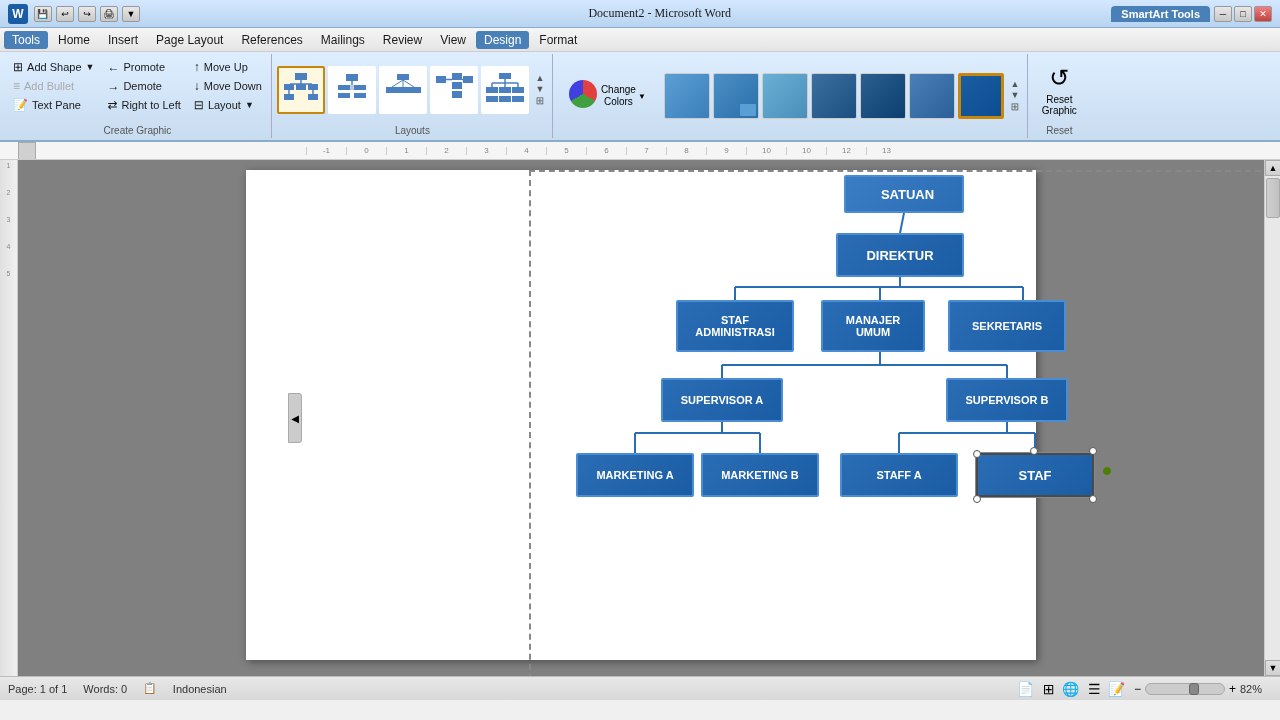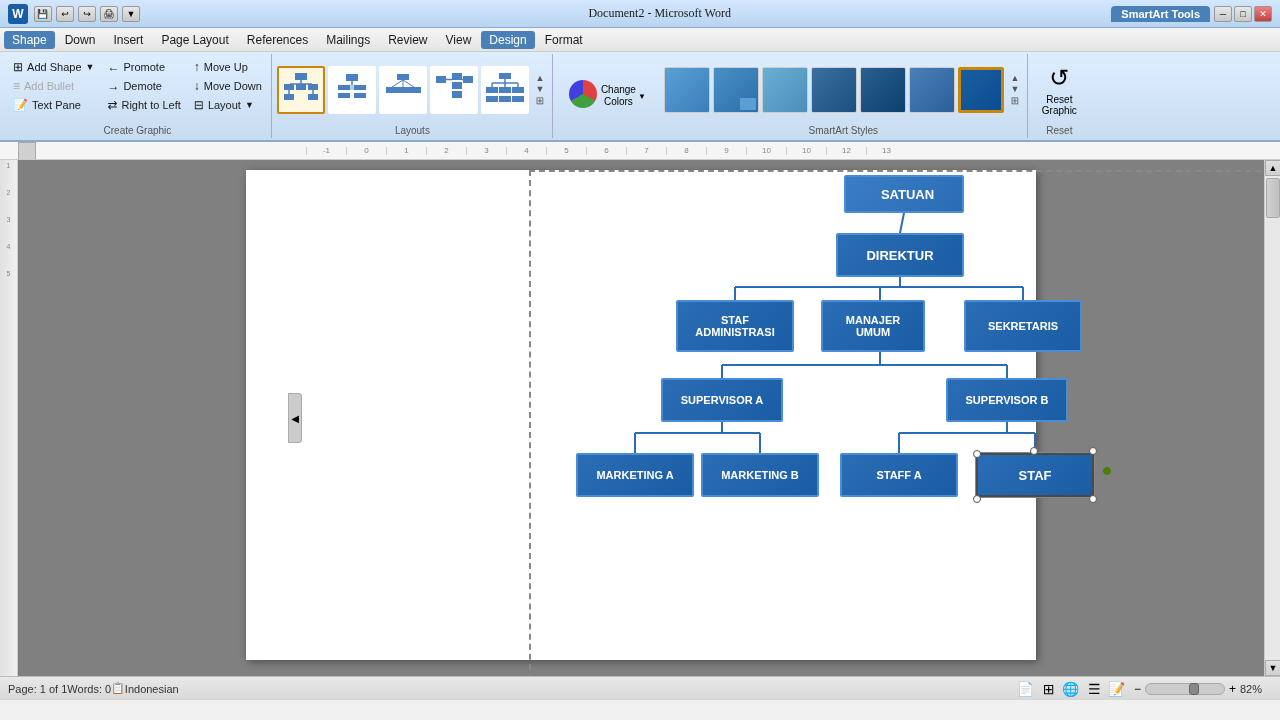--- a/index.html
+++ b/index.html
@@ -285,20 +285,21 @@
 
     
     #statusbar {
       height: 24px;
       background: linear-gradient(to bottom, #e8e8e8, #d8d8d8);
       border-top: 1px solid #bbb;
       display: flex;
       align-items: center;
       padding: 0 8px;
       font-size: 11px;
+      gap: 16px;
     }
     .status-item { color: #333; }
     .status-right {
       margin-left: auto;
       display: flex;
       align-items: center;
       gap: 8px;
     }
     .zoom-ctrl { display: flex; align-items: center; gap: 4px; }
     .zoom-slider {
@@ -344,22 +345,22 @@
     <div style="background:#4a80b8;color:white;padding:2px 10px;border-radius:4px 4px 0 0;font-size:11px;font-weight:bold;">SmartArt Tools</div>
   </div>
   <div class="win-controls">
     <div class="win-btn">─</div>
     <div class="win-btn">□</div>
     <div class="win-btn close">✕</div>
   </div>
 </div>
 
 <div id="menubar">
-  <div class="menu-item active">Shape</div>
-  <div class="menu-item">Down</div>
+  <div class="menu-item active">Tools</div>
+  <div class="menu-item">Home</div>
   <div class="menu-item">Insert</div>
   <div class="menu-item">Page Layout</div>
   <div class="menu-item">References</div>
   <div class="menu-item">Mailings</div>
   <div class="menu-item">Review</div>
   <div class="menu-item">View</div>
   <div class="menu-item" style="background:#4a80b8;color:white;">Design</div>
   <div class="menu-item">Format</div>
 </div>
 
@@ -520,21 +521,20 @@
       <div class="style-thumb" style="background:linear-gradient(135deg,#3a6fa0,#1a4f80);"></div>
       <div class="style-thumb" style="background:linear-gradient(135deg,#2a5f90,#0a3f70);"></div>
       <div class="style-thumb" style="background:linear-gradient(135deg,#4a7fb8,#2a5f98);"></div>
       <div class="style-thumb selected" style="background:linear-gradient(135deg,#1a5da0,#0a4d90);border:3px solid #c8860a;"></div>
       <div class="gallery-arrow">
         <span>▲</span>
         <span>▼</span>
         <span style="font-size:10px;">⊞</span>
       </div>
     </div>
-    <div class="ribbon-group-label">SmartArt Styles</div>
   </div>
 
   <div class="ribbon-group" style="border-right:none;">
     <div class="ribbon-controls" style="align-items:center;justify-content:center;flex:1;">
       <div class="reset-btn">
         <div style="font-size:24px;">↺</div>
         <div style="font-size:10px;text-align:center;">Reset<br>Graphic</div>
       </div>
     </div>
     <div class="ribbon-group-label">Reset</div>
@@ -608,21 +608,21 @@
       </svg>
 
       <div class="org-box top-box" style="left:598px;top:5px;width:120px;height:38px;font-size:13px;">SATUAN</div>
 
       <div class="org-box" style="left:590px;top:63px;width:128px;height:44px;font-size:13px;">DIREKTUR</div>
 
       <div class="org-box" style="left:430px;top:130px;width:118px;height:52px;font-size:11px;">STAF<br>ADMINISTRASI</div>
 
       <div class="org-box" style="left:575px;top:130px;width:104px;height:52px;font-size:11px;">MANAJER<br>UMUM</div>
 
-      <div class="org-box" style="left:718px;top:130px;width:118px;height:52px;font-size:11px;">SEKRETARIS</div>
+      <div class="org-box" style="left:702px;top:130px;width:118px;height:52px;font-size:11px;">SEKRETARIS</div>
 
       <div class="org-box" style="left:700px;top:208px;width:122px;height:44px;font-size:11px;">SUPERVISOR B</div>
 
       <div class="org-box" style="left:415px;top:208px;width:122px;height:44px;font-size:11px;">SUPERVISOR A</div>
 
       <div class="org-box" style="left:330px;top:283px;width:118px;height:44px;font-size:11px;">MARKETING A</div>
 
       <div class="org-box" style="left:455px;top:283px;width:118px;height:44px;font-size:11px;">MARKETING B</div>
 
       <div class="org-box" style="left:594px;top:283px;width:118px;height:44px;font-size:11px;">STAFF A</div>

